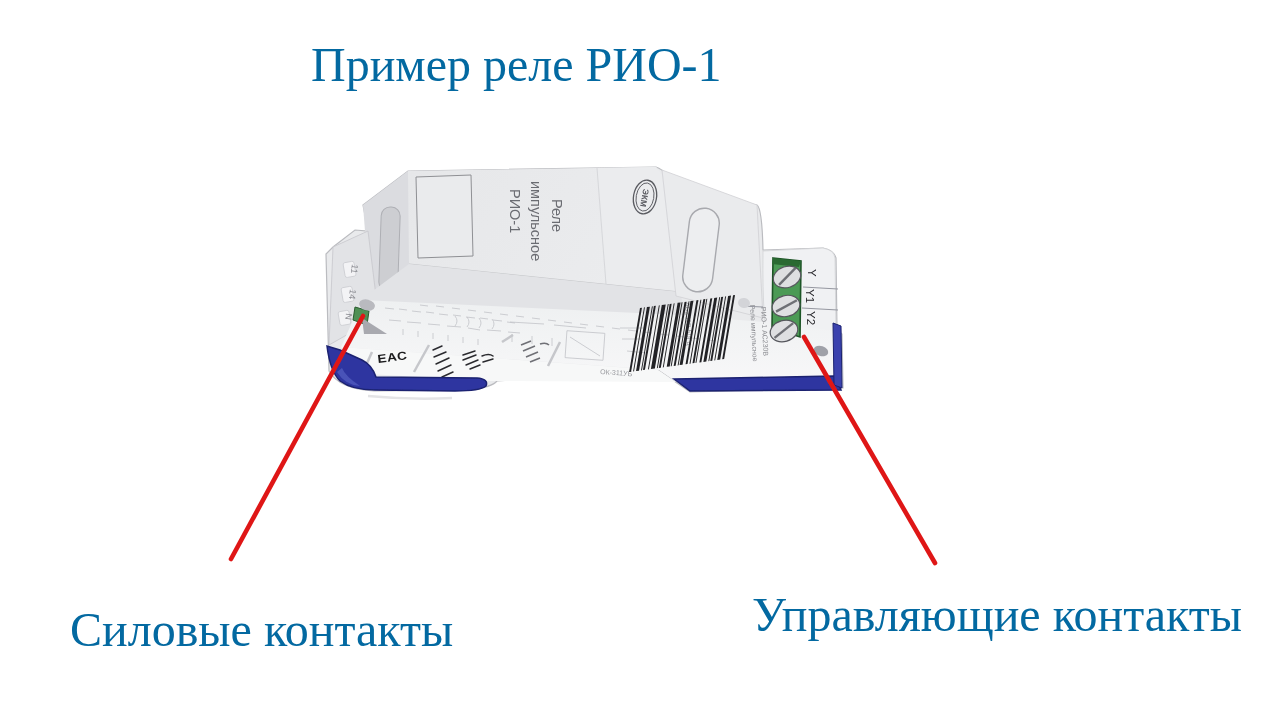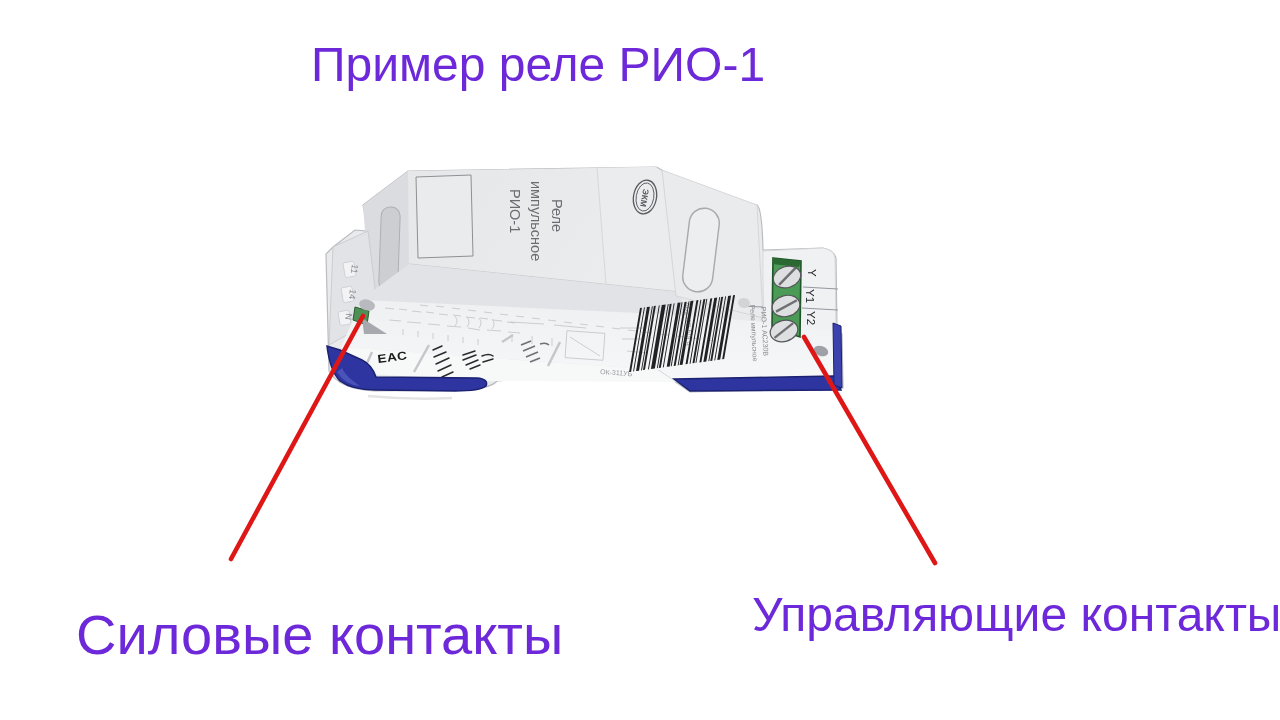--- a/index.html
+++ b/index.html
@@ -1,16 +1,16 @@
 <!DOCTYPE html>
 <html><head>
 <meta charset="utf-8">
 <style>
   html,body{margin:0;padding:0;background:#ffffff;width:1280px;height:720px;overflow:hidden}
-  .cap{position:absolute;font-family:Liberation Sans, sans-serif;color:#6d28d9;white-space:nowrap}
+  .cap{position:absolute;font-family:Liberation Serif, serif;color:#0369a1;white-space:nowrap}
 </style>
 </head>
 <body>
 
 <div class="cap" style="left:311px;top:37px;font-size:48px">Пример реле РИО-1</div>
 
 <svg width="1280" height="720" viewBox="0 0 1280 720" style="position:absolute;left:0;top:0">
   <defs>
     <filter id="soft" x="-5%" y="-5%" width="110%" height="110%">
         <feGaussianBlur stdDeviation="0.75"></feGaussianBlur>
@@ -208,15 +208,15 @@
   <path d="M368,396 Q410,400 452,398" stroke="#e4e4e6" stroke-width="2.5" fill="none"></path>
   </g>
   <g filter="url(#soft2)">
 
   <line x1="363" y1="316" x2="231" y2="559" stroke="#df1717" stroke-width="4.6" stroke-linecap="round"></line>
 
   <line x1="804" y1="337" x2="935" y2="563" stroke="#df1717" stroke-width="4.6" stroke-linecap="round"></line>
   </g>
 </svg>
 
-<div class="cap" style="left:76px;top:602px;font-size:56px">Силовые контакты</div>
+<div class="cap" style="left:70px;top:602px;font-size:48px">Силовые контакты</div>
 
 <div class="cap" style="left:752px;top:587px;font-size:48px">Управляющие контакты</div>
 
 </body></html>

